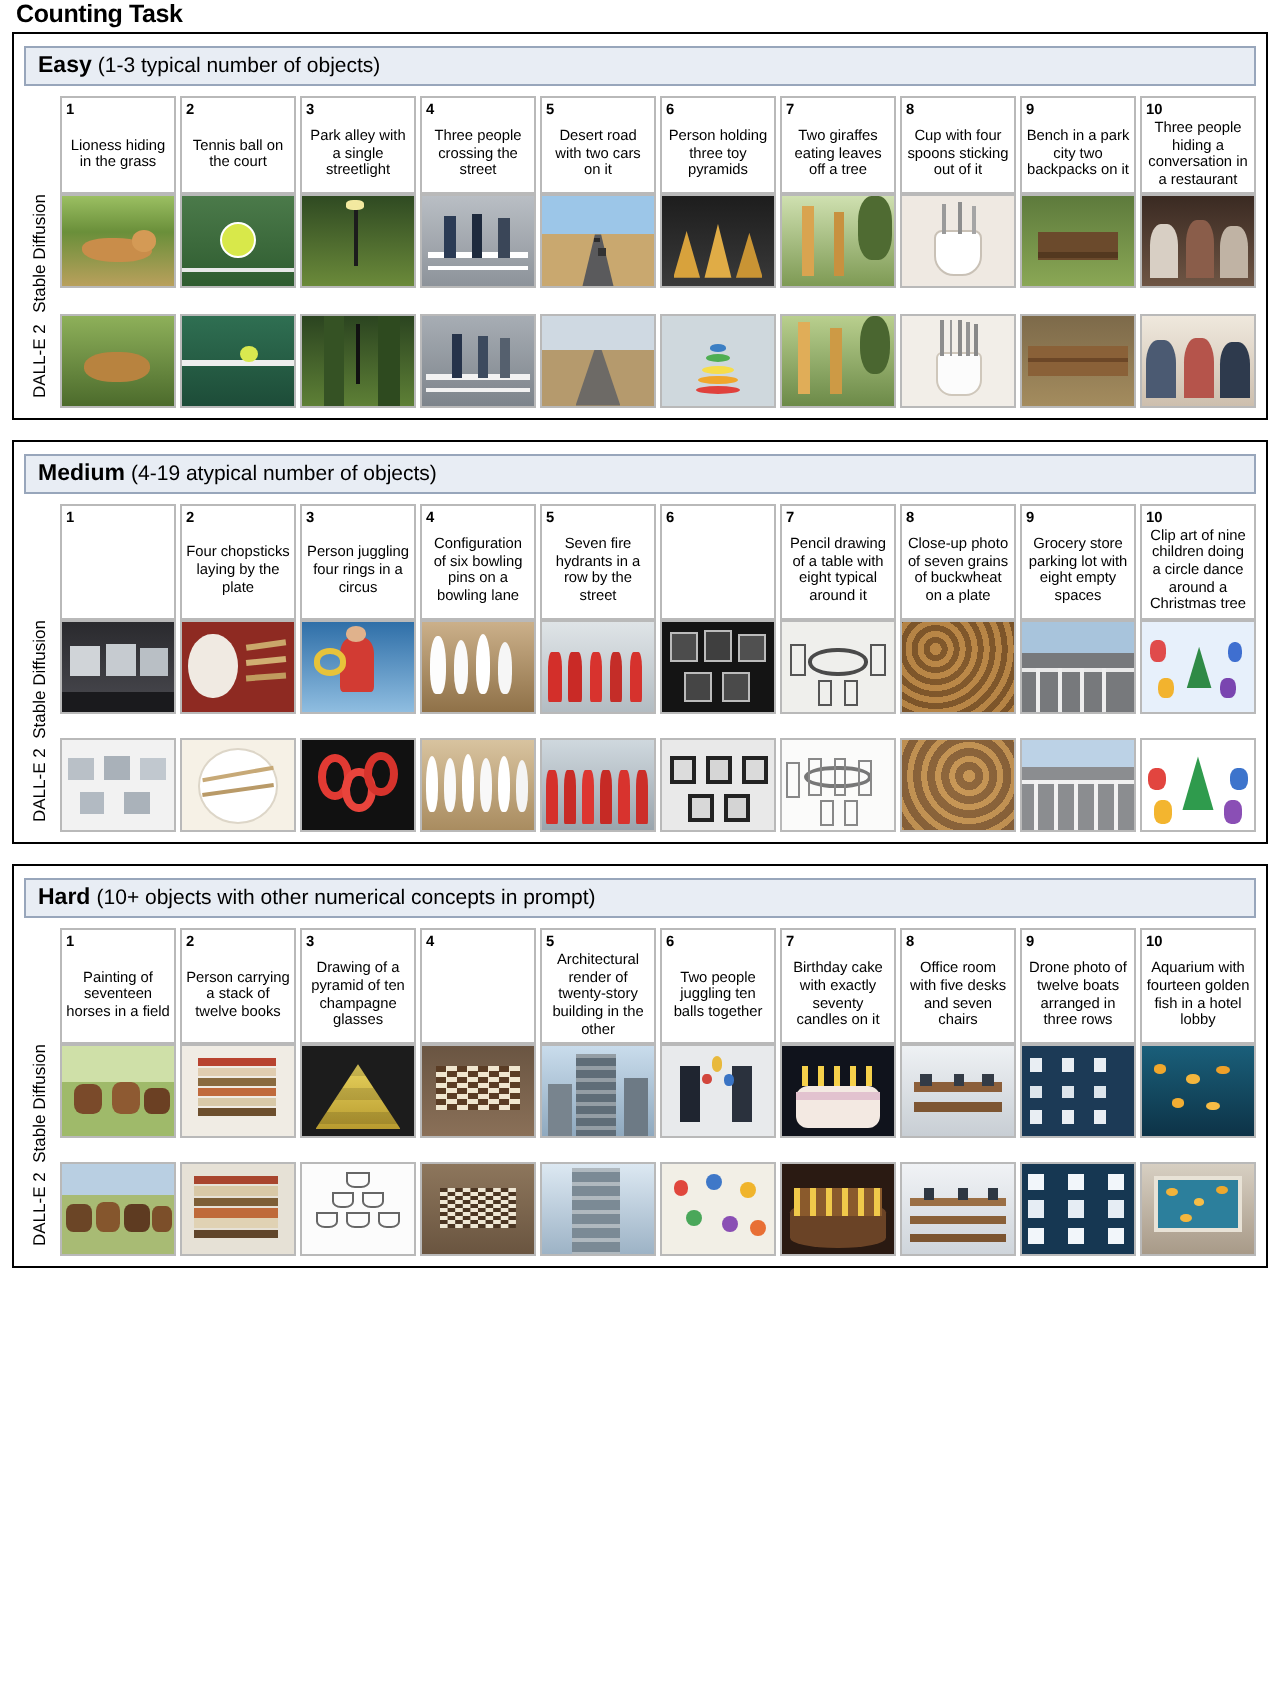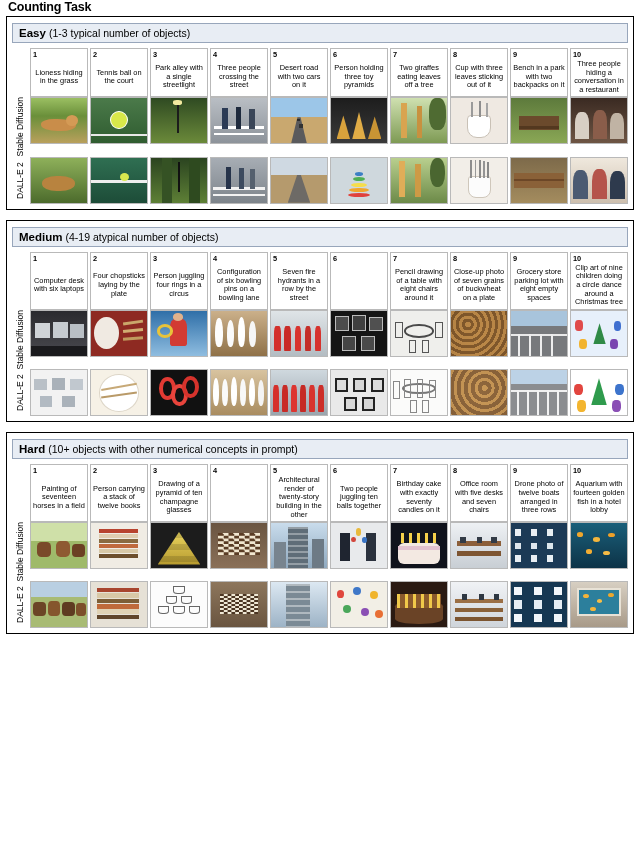--- a/index.html
+++ b/index.html
@@ -125,25 +125,25 @@
       <div class="caption-cell">
           <div class="caption-num">6</div>
           <div class="caption-text">Person holding three toy pyramids</div>
         </div>
       <div class="caption-cell">
           <div class="caption-num">7</div>
           <div class="caption-text">Two giraffes eating leaves off a tree</div>
         </div>
       <div class="caption-cell">
           <div class="caption-num">8</div>
-          <div class="caption-text">Cup with three leaves sticking out of it</div>
+          <div class="caption-text">Cup with four spoons sticking out of it</div>
         </div>
       <div class="caption-cell">
           <div class="caption-num">9</div>
-          <div class="caption-text">Bench in a park with two backpacks on it</div>
+          <div class="caption-text">Bench in a park city two backpacks on it</div>
         </div>
       <div class="caption-cell">
           <div class="caption-num">10</div>
           <div class="caption-text">Three people hiding a conversation in a restaurant</div>
         </div>
 
       <div class="rowlabel">Stable Diffusion</div>
       <div class="img-cell">
           <div class="art" style="background:linear-gradient(#9bbf62,#6a8f3a 40%,#b9a05c);">
             <div style="position:absolute;left:18%;top:45%;width:62%;height:28%;background:#c98d4a;border-radius:40% 55% 45% 50%;"></div>
@@ -291,21 +291,20 @@
 
   <div class="section">
     <div class="section-header">
       <b>Medium</b>
       <span>(4-19 atypical number of objects)</span>
     </div>
     <div class="grid">
       <div></div>
       <div class="caption-cell">
           <div class="caption-num">1</div>
-          <div class="caption-text">Computer desk with six laptops</div>
         </div>
       <div class="caption-cell">
           <div class="caption-num">2</div>
           <div class="caption-text">Four chopsticks laying by the plate</div>
         </div>
       <div class="caption-cell">
           <div class="caption-num">3</div>
           <div class="caption-text">Person juggling four rings in a circus</div>
         </div>
       <div class="caption-cell">
@@ -314,21 +313,21 @@
         </div>
       <div class="caption-cell">
           <div class="caption-num">5</div>
           <div class="caption-text">Seven fire hydrants in a row by the street</div>
         </div>
       <div class="caption-cell">
           <div class="caption-num">6</div>
         </div>
       <div class="caption-cell">
           <div class="caption-num">7</div>
-          <div class="caption-text">Pencil drawing of a table with eight chairs around it</div>
+          <div class="caption-text">Pencil drawing of a table with eight typical around it</div>
         </div>
       <div class="caption-cell">
           <div class="caption-num">8</div>
           <div class="caption-text">Close-up photo of seven grains of buckwheat on a plate</div>
         </div>
       <div class="caption-cell">
           <div class="caption-num">9</div>
           <div class="caption-text">Grocery store parking lot with eight empty spaces</div>
         </div>
       <div class="caption-cell">

